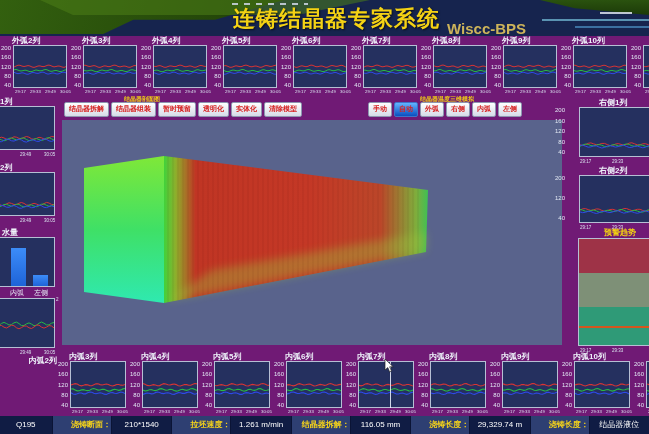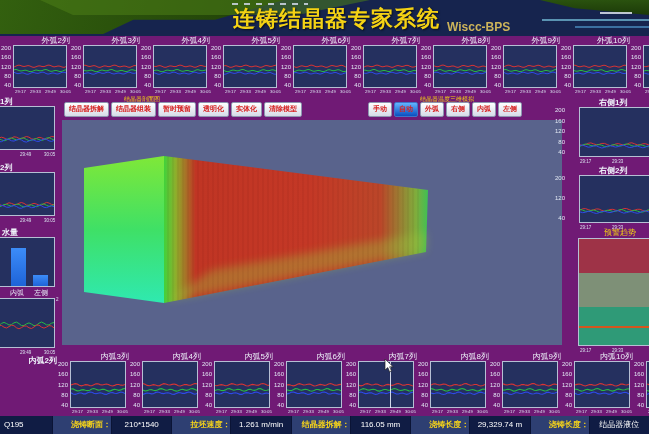--- a/index.html
+++ b/index.html
@@ -14,41 +14,41 @@
      clip-path:polygon(0 0,100% 0,78% 100%,10% 100%);}
   .hgreen2{position:absolute;left:540px;top:0;width:109px;height:15px;
      background:linear-gradient(#2a520f,#1c3a08);clip-path:polygon(0 0,100% 0,100% 100%,32% 55%);}
   .hdash{position:absolute;left:232px;top:3px;width:76px;height:2px;opacity:.85;
      background:repeating-linear-gradient(90deg,#cfd6e6 0 6px,transparent 6px 12px);}
   .hstreak1{position:absolute;left:542px;top:19px;width:107px;height:2px;background:#7fd0e8;opacity:.65;}
   .hstreak2{position:absolute;left:575px;top:26px;width:74px;height:2px;background:#56a4d8;opacity:.6;}
   .hstreak3{position:absolute;left:600px;top:12px;width:32px;height:2px;background:#e8eef8;opacity:.8;}
   .htitle{position:absolute;left:233px;top:4px;font-size:22px;font-weight:bold;color:#f4d214;
      letter-spacing:1px;text-shadow:1px 1px 2px rgba(0,0,0,.65);white-space:nowrap;}
-  .hbrand{position:absolute;left:447px;top:20px;font-size:12px;font-weight:bold;color:#cdb45a;}
+  .hbrand{position:absolute;left:447px;top:20px;font-size:15px;font-weight:bold;color:#cdb45a;}
   
   .row{position:absolute;display:flex;overflow:hidden;}
   #top-row{left:0;top:36px;width:649px;height:60px;}
   #bottom-row{left:57px;top:352px;width:592px;height:64px;}
   .cell{flex:0 0 auto;position:relative;}
   #top-row .cell{width:70px;height:60px;}
   #bottom-row .cell{width:72px;height:64px;}
-  .ct{height:9px;text-align:right;font-size:8px;font-weight:normal;color:#eef2fa;
+  .ct{height:9px;padding-left:12px;text-align:left;font-size:8px;font-weight:bold;color:#eef2fa;
       line-height:9px;white-space:nowrap;}
   .cb{display:flex;}
   #top-row .cb{height:43px;} #bottom-row .cb{height:47px;}
   .yc{width:13px;display:flex;flex-direction:column;justify-content:space-between;align-items:flex-end;
       padding-right:2px;font-size:6px;color:#e2e8f4;line-height:1;box-sizing:border-box;}
   .plot{flex:1;position:relative;border:1px solid #b6bfd4;background:#25305f;margin-right:3px;overflow:hidden;}
   .plot svg{position:absolute;left:0;top:0;width:100%;height:100%;}
   .xc{height:8px;display:flex;justify-content:space-between;padding:0 3px 0 13px;font-size:6px;
       color:#d8e0ee;line-height:8px;white-space:nowrap;}
   .xt{display:inline-block;transform:scale(.72);transform-origin:center;}
   
-  .ylab{position:absolute;font-size:6px;font-weight:normal;color:#f2d012;white-space:nowrap;z-index:5;}
+  .ylab{position:absolute;font-size:6px;font-weight:bold;color:#f2d012;white-space:nowrap;z-index:5;}
   .btnrow{position:absolute;display:flex;gap:2px;z-index:5;}
   .btn{font-size:7px;font-weight:bold;color:#d62222;background:linear-gradient(#ffffff,#d6dbe8);
        border:1px solid #8d96b0;border-radius:2px;padding:0 4px;height:13px;line-height:12px;
        white-space:nowrap;cursor:pointer;}
   .btn.active{background:linear-gradient(#63b4ff,#0a4fc0);border-color:#3f74c8;}
   
   .canvas3d{position:absolute;left:62px;top:120px;width:500px;height:225px;background:#59638c;}
   .ptitle{position:absolute;font-size:8px;font-weight:bold;color:#eef2fa;white-space:nowrap;line-height:9px;}
   .pplot{position:absolute;border:1px solid #b6bfd4;background:#25305f;overflow:hidden;}
   .pxt{position:absolute;font-size:6px;color:#d8e0ee;white-space:nowrap;transform:scale(.75);
@@ -67,21 +67,21 @@
   .tt-time{font-size:8px;color:#f2f4fa;text-align:center;line-height:9px;}
   .tt-row{display:flex;align-items:center;gap:2px;font-size:7px;color:#f2f4fa;line-height:9px;}
   .sq{width:4px;height:4px;flex:0 0 4px;}
   .cursor{position:absolute;left:384px;top:359px;z-index:10;}
   
   .status{position:absolute;left:0;top:416px;width:649px;height:18px;display:flex;gap:1px;
       background:#0b1436;z-index:6;}
   .seg{height:18px;line-height:18px;font-size:8px;white-space:nowrap;overflow:hidden;box-sizing:border-box;}
   .seg.lab{background:#2e3f72;color:#f5d31a;font-weight:bold;text-align:right;flex:0 0 58px;}
   .seg.val{background:#101c44;color:#ffffff;text-align:center;flex:1;}
-  .seg.grade{background:#101c44;color:#ffffff;text-align:left;padding-left:4px;flex:0 0 52px;}
+  .seg.grade{background:#101c44;color:#ffffff;text-align:left;padding-left:16px;flex:0 0 52px;}
 </style>
 </head>
 <body>
 
 <div class="app">
 
   <div class="header">
     <div class="hgreen1"></div>
     <div class="hgreen1b"></div>
     <div class="hgreen2"></div>

